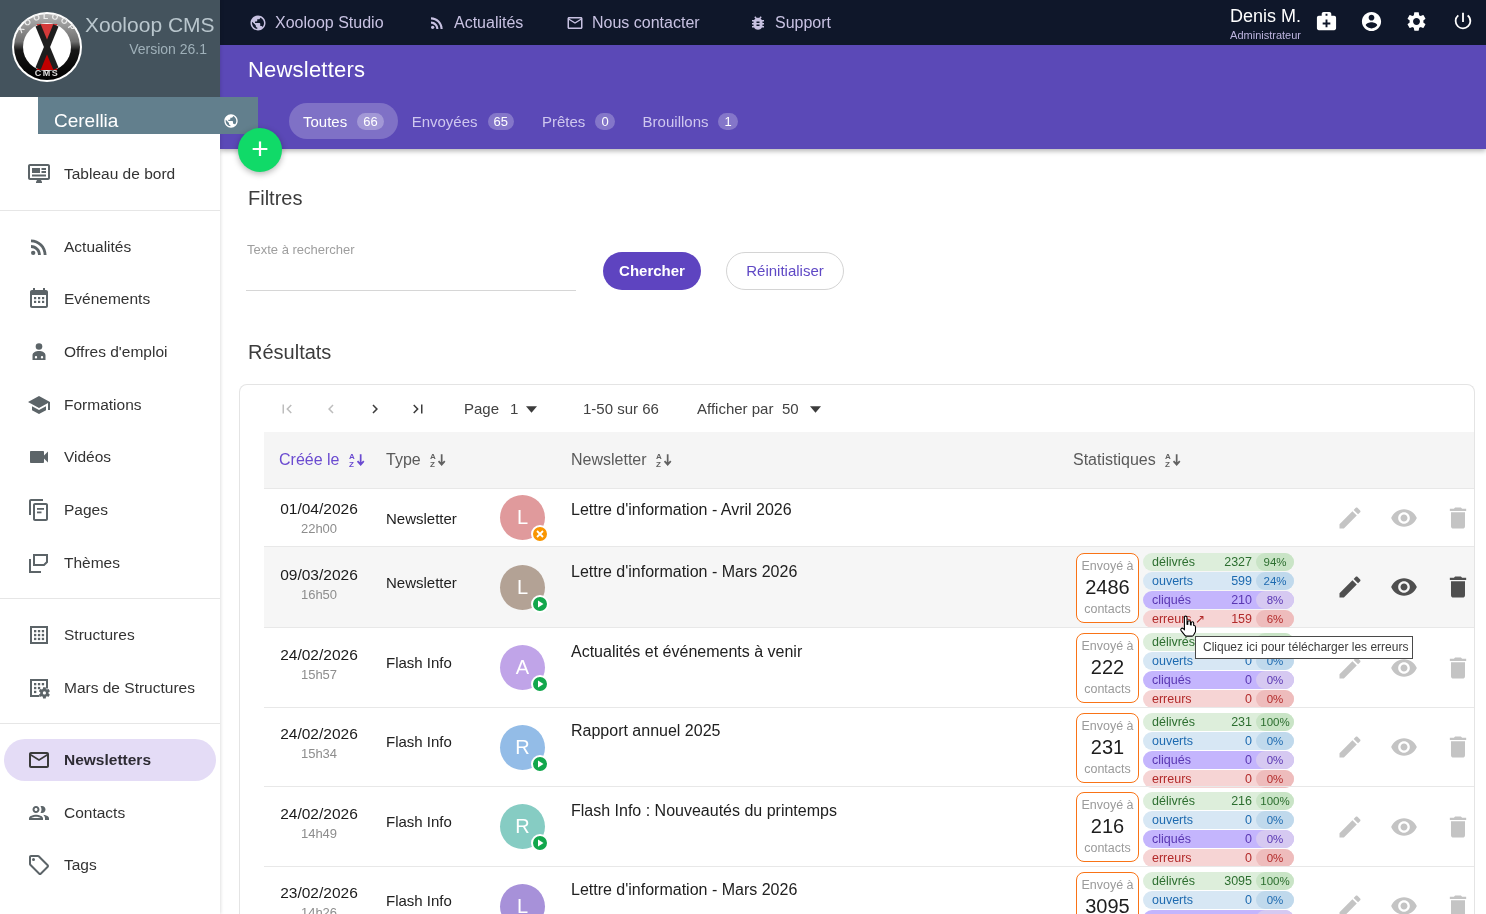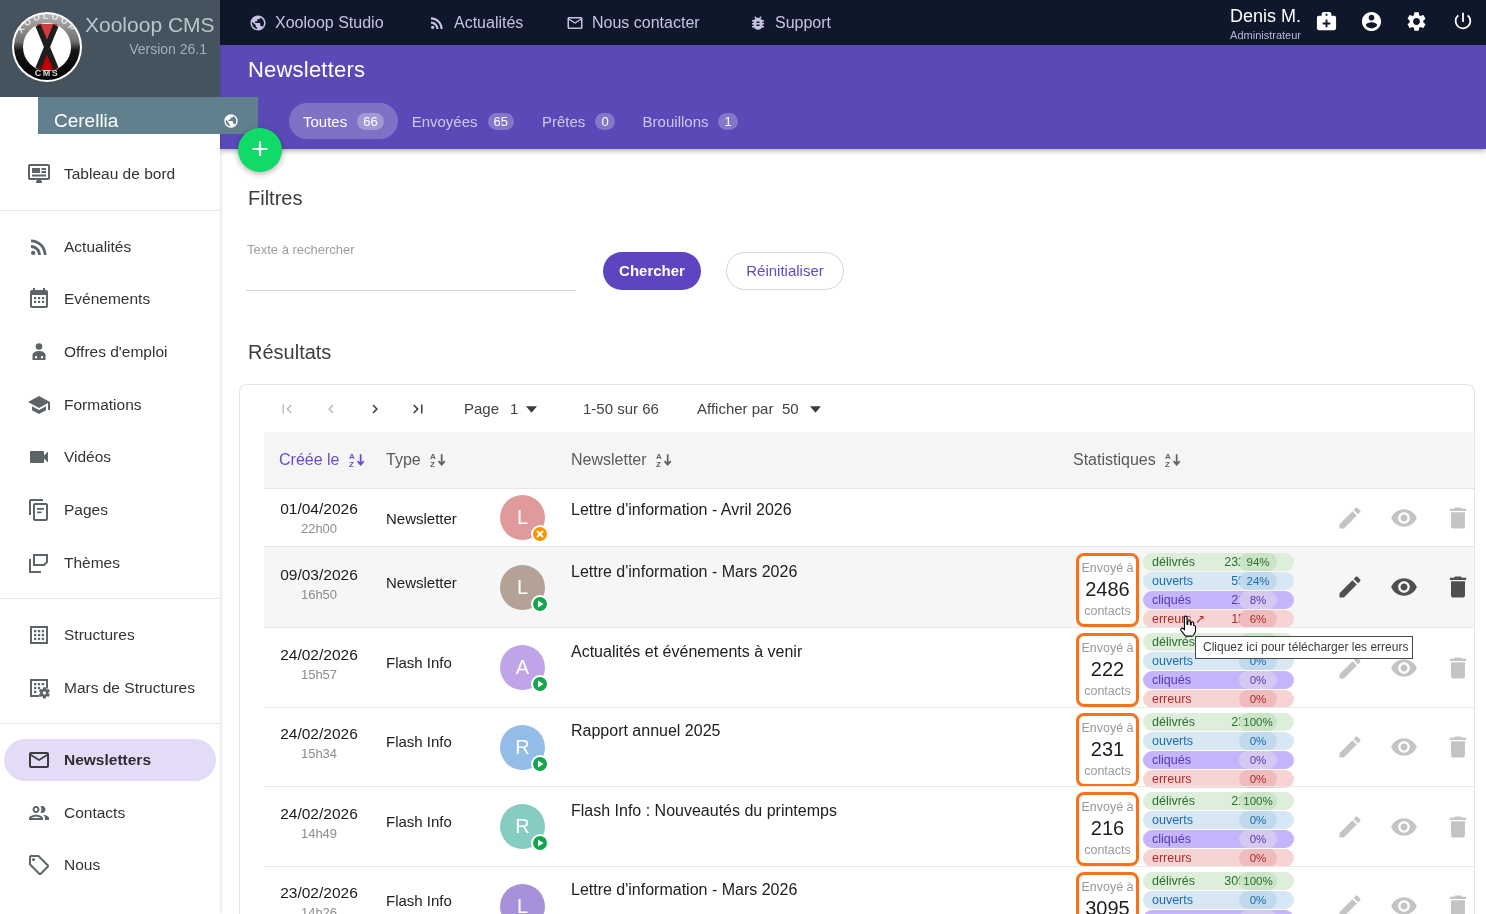--- a/index.html
+++ b/index.html
@@ -65,28 +65,28 @@
   .srt { display:inline-block; vertical-align:-3px; margin-left:5px; }
 
   .row { position:relative; border-top:1px solid #e8e8e8; }
   .rdate { position:absolute; left:5px; width:100px; text-align:center; font-size:15.5px; color:#1b1b1b; }
   .rtime { font-size:13px; color:#8d8d8d; margin-top:3px; }
   .rtype { position:absolute; left:122px; font-size:15px; color:#212121; }
   .avat { position:absolute; left:236px; width:45px; height:45px; border-radius:50%; color:#fff; font-size:20px; text-align:center; line-height:45px; }
   .avat .bdg { position:absolute; right:-4px; bottom:-3px; width:18px; height:18px; border-radius:50%; border:2px solid #fff; display:flex; align-items:center; justify-content:center; }
   .rtitle { position:absolute; left:307px; font-size:16px; color:#212121; }
 
-  .envbox { position:absolute; left:812px; width:63px; border:3px solid #f97316; border-radius:8px; text-align:center; padding:5px 0 6px; background:#fff;}
+  .envbox { position:absolute; left:812px; width:63px; border:1px solid #f97316; border-radius:8px; text-align:center; padding:5px 0 6px; background:#fff;}
   .envbox .g { font-size:12.5px; color:#9a9a9a; }
   .envbox .n { font-size:20px; color:#1d1d1d; margin:3px 0; }
   .pills { position:absolute; left:879px; width:151px; }
   .pill { position:relative; height:18px; border-radius:9px; margin-bottom:1px; font-size:12.5px; line-height:18px; }
   .pill .l { position:absolute; left:9px; }
   .pill .n { position:absolute; right:42px; }
-  .pill .p { position:absolute; right:17px; top:0; width:38px; height:18px; border-radius:9px; text-align:center; font-size:11.5px; }
+  .pill .p { position:absolute; right:0; top:0; width:38px; height:18px; border-radius:9px; text-align:center; font-size:11.5px; }
   .pg .pill { background:#ddeedb; color:#2c6e2f; } .pg .p { background:#c9e4c6; }
   .pb .pill { background:#d7e7f4; color:#1d6ab0; } .pb .p { background:#c0d9ec; }
   .pv .pill { background:#c4b5fd; color:#5936b2; } .pv .p { background:#d6c9f1; }
   .pr .pill { background:#f6d4d4; color:#b22a2a; } .pr .p { background:#eebcbc; }
 
   .acts { position:absolute; left:1072px; display:flex; gap:26px; }
   .acts svg { width:28px; height:28px; }
   .dim svg { fill:#c4c4c4; } .dark svg { fill:#4f4f4f; }
   .arrne { font-size:12px; }
 
@@ -274,21 +274,21 @@
         <svg class="ic" viewBox="0 0 24 24" fill="#5c6468">
           <path d="M9 13.75c-2.34 0-7 1.17-7 3.5V19h14v-1.75c0-2.33-4.66-3.5-7-3.5zM4.34 17c.84-.58 2.87-1.25 4.66-1.25s3.82.67 4.66 1.25H4.34zM9 12c1.93 0 3.5-1.57 3.5-3.5S10.93 5 9 5 5.5 6.57 5.5 8.5 7.07 12 9 12zm0-5c.83 0 1.5.67 1.5 1.5S9.83 10 9 10s-1.5-.67-1.5-1.5S8.17 7 9 7zm7.04 6.81c1.16.84 1.96 1.96 1.96 3.44V19h4v-1.75c0-2.02-3.5-3.17-5.96-3.44zM15 12c1.93 0 3.5-1.57 3.5-3.5S16.93 5 15 5c-.54 0-1.04.13-1.5.35.63.89 1 1.98 1 3.15s-.37 2.26-1 3.15c.46.22.96.35 1.5.35z"></path>
         </svg>
         <span class="tx">Contacts</span>
       </div>
     <div class="mi">
         <svg class="ic" viewBox="0 0 24 24" fill="#5c6468">
           <path d="M21.41 11.58l-9-9C12.05 2.22 11.55 2 11 2H4c-1.1 0-2 .9-2 2v7c0 .55.22 1.05.59 1.42l9 9c.36.36.86.58 1.41.58.55 0 1.05-.22 1.41-.59l7-7c.37-.36.59-.86.59-1.41 0-.55-.23-1.06-.59-1.42zM13 20.01L4 11V4h7v-.01l9 9-7 7.02z"></path>
           <circle cx="6.5" cy="6.5" r="1.5"></circle>
         </svg>
-        <span class="tx">Nous</span>
+        <span class="tx">Tags</span>
       </div>
   </nav>
 </div>
 
 <div id="main">
   <div class="h2" id="filtres">Filtres</div>
   <div class="lab">Texte à rechercher</div>
   <div class="uline"></div>
   <div class="btn1">Chercher</div>
   <div class="btn2">Réinitialiser</div>

